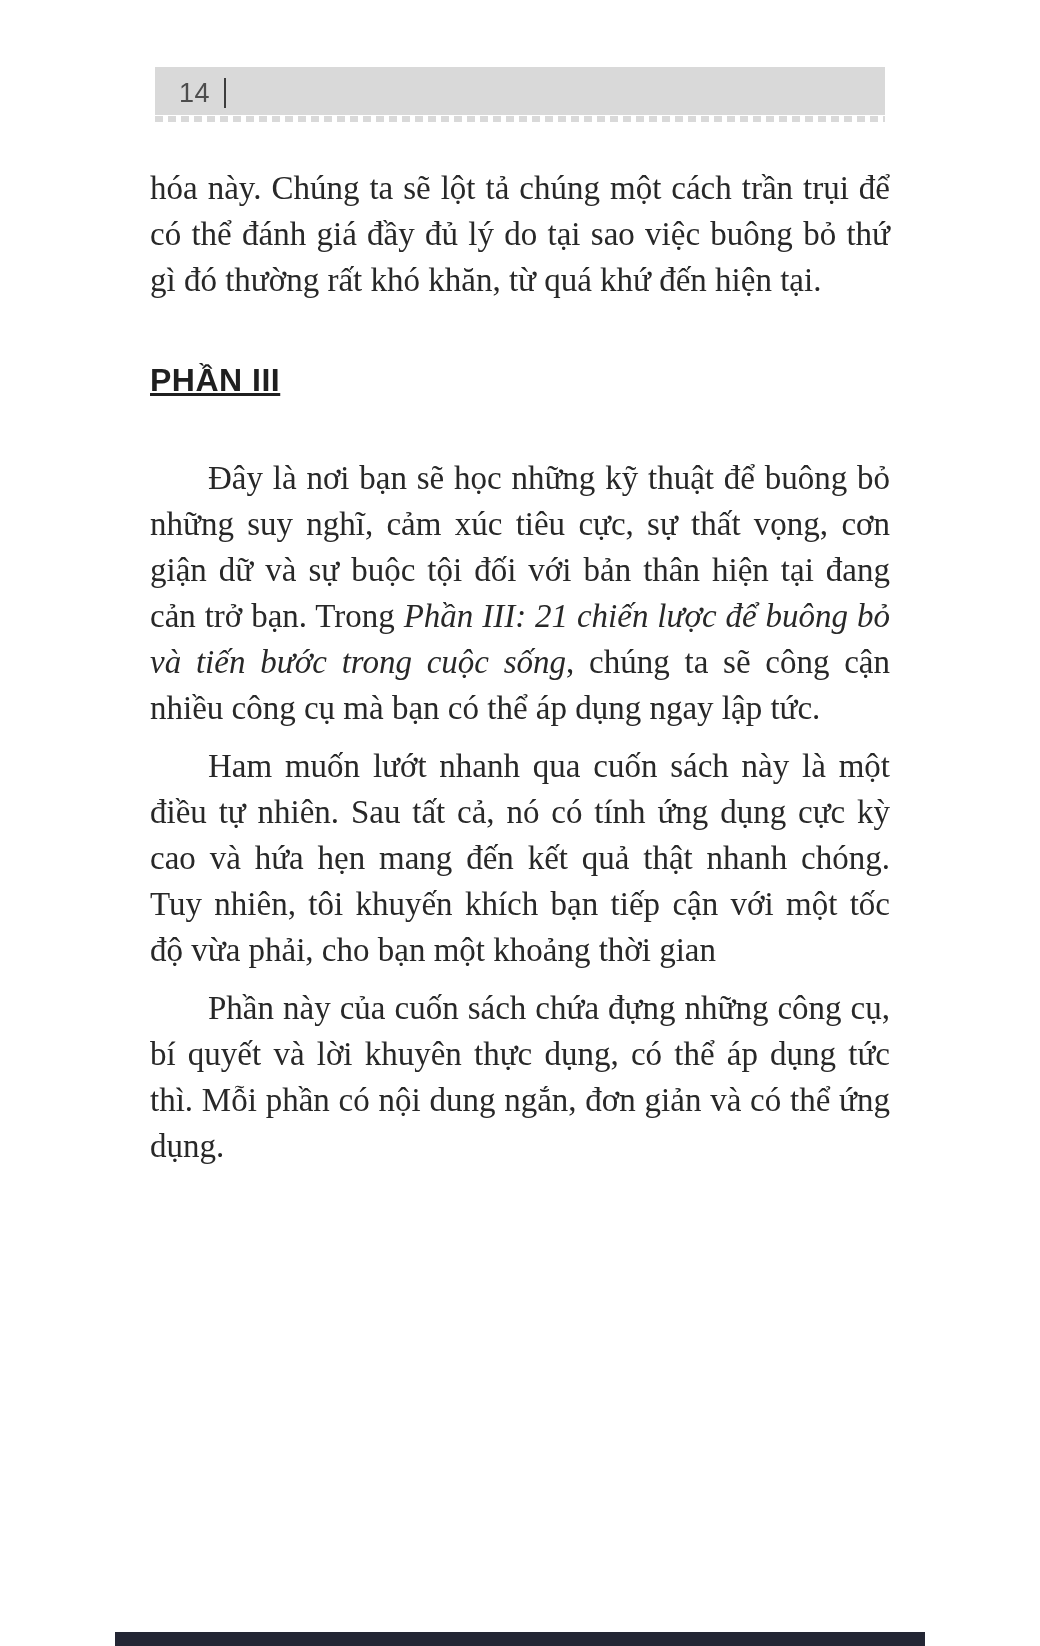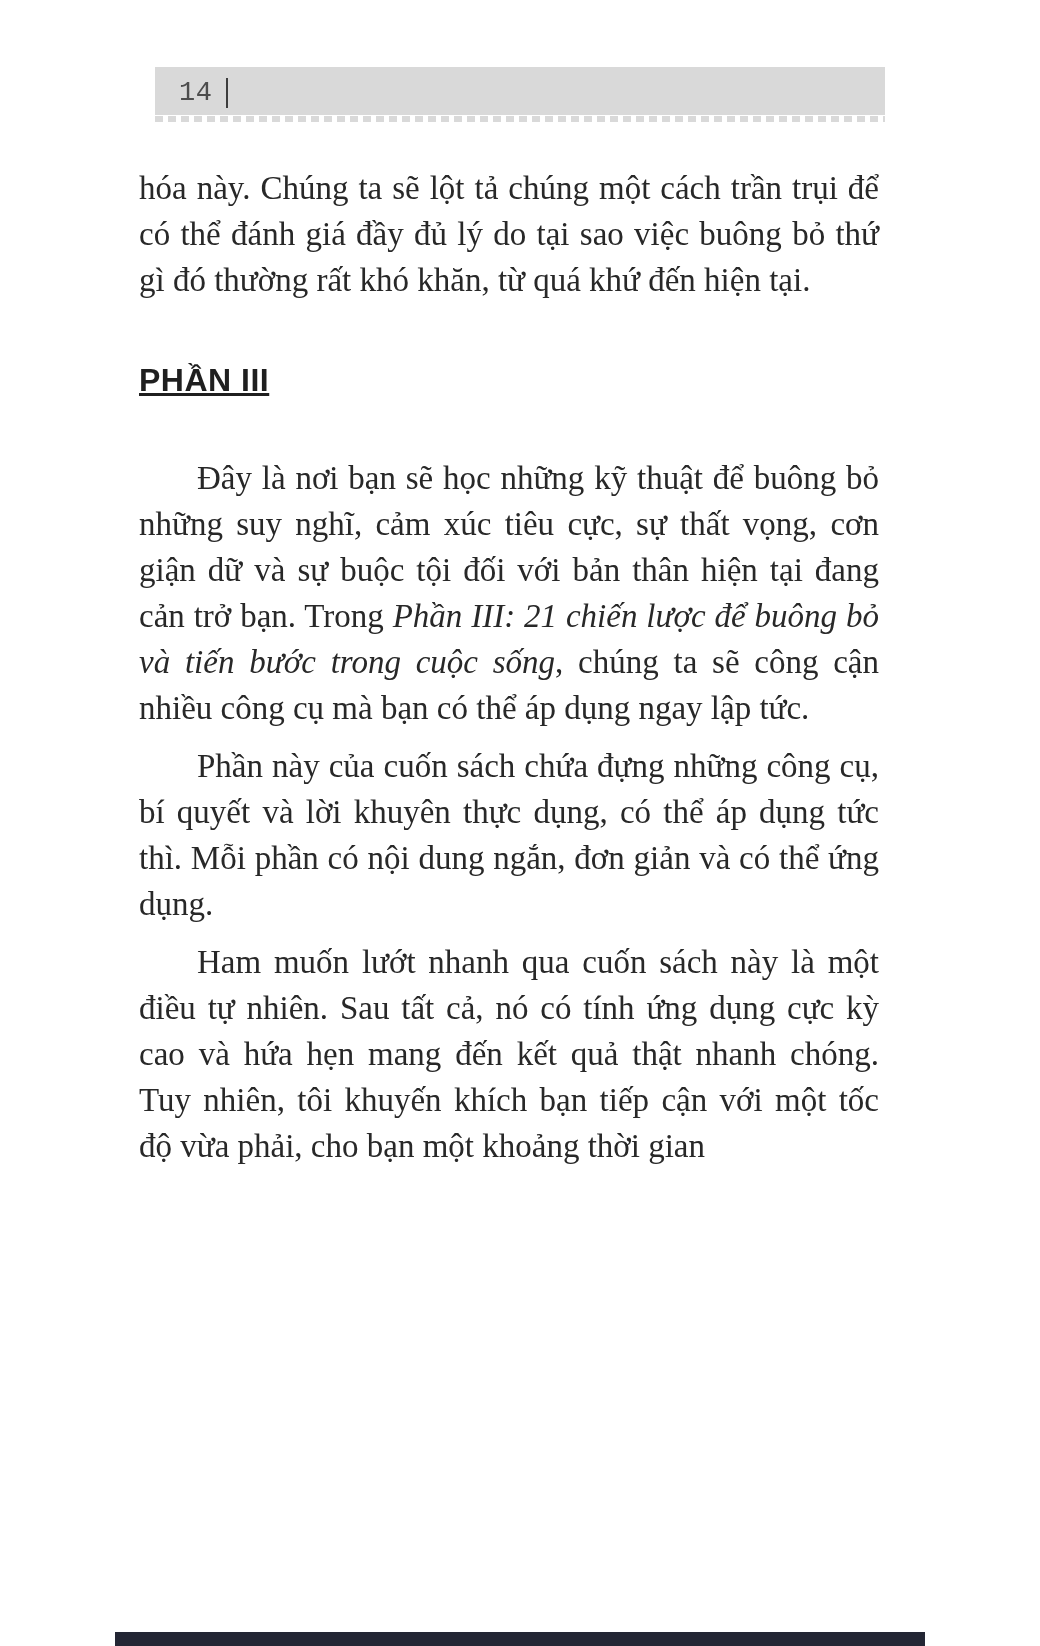--- a/index.html
+++ b/index.html
@@ -15,21 +15,21 @@
 
   
   .running-header {
     position: absolute;
     left: 155px; top: 67px;
     width: 730px; height: 48px;
     background: #d9d9d9;
     display: flex;
     align-items: center;
     padding: 4px 18px 0 24px;
-    font-family: Liberation Mono, monospace;
+    font-family: Liberation Sans, sans-serif;
   }
   .running-header::after {
     
     content: "";
     position: absolute;
     left: 0; right: 0; bottom: -7px;
     height: 6px;
     background: repeating-linear-gradient(
       to right,
       #d9d9d9 0px, #d9d9d9 8px,
@@ -53,21 +53,21 @@
     font-weight: bold;
     color: #666666;
     letter-spacing: 0.4px;
     padding-left: 10px;
     white-space: nowrap;
   }
 
   
   .content {
     position: absolute;
-    left: 139px; top: 121px;
+    left: 150px; top: 121px;
     width: 740px;
   }
   .content p {
     margin: 0 0 12px 0;
     font-size: 33px;
     line-height: 46px;
     color: #282828;
     text-align: justify;
     text-justify: inter-word;
   }
@@ -110,20 +110,20 @@
 
   <div class="content">
     <p>hóa này. Chúng ta sẽ lột tả chúng một cách trần trụi để có thể đánh giá đầy đủ lý do tại sao việc buông bỏ thứ gì đó thường rất khó khăn, từ quá khứ đến hiện tại.</p>
 
 
     <h2 class="section-heading">PHẦN III</h2>
     <div class="after-heading-gap"></div>
 
     <p class="indent"><span>Đây là nơi bạn sẽ học những kỹ thuật để buông bỏ những suy nghĩ, cảm xúc tiêu cực, sự thất vọng, cơn giận dữ và sự buộc tội đối với bản thân hiện tại đang cản trở bạn. Trong </span><em>Phần III: 21 chiến lược để buông bỏ và tiến bước trong cuộc sống</em><span>, chúng ta sẽ công cận nhiều công cụ mà bạn có thể áp dụng ngay lập tức.</span></p>
 
+    <p class="indent">Ham muốn lướt nhanh qua cuốn sách này là một điều tự nhiên. Sau tất cả, nó có tính ứng dụng cực kỳ cao và hứa hẹn mang đến kết quả thật nhanh chóng. Tuy nhiên, tôi khuyến khích bạn tiếp cận với một tốc độ vừa phải, cho bạn một khoảng thời gian</p>
+
     <p class="indent">Phần này của cuốn sách chứa đựng những công cụ, bí quyết và lời khuyên thực dụng, có thể áp dụng tức thì. Mỗi phần có nội dung ngắn, đơn giản và có thể ứng dụng.</p>
-
-    <p class="indent">Ham muốn lướt nhanh qua cuốn sách này là một điều tự nhiên. Sau tất cả, nó có tính ứng dụng cực kỳ cao và hứa hẹn mang đến kết quả thật nhanh chóng. Tuy nhiên, tôi khuyến khích bạn tiếp cận với một tốc độ vừa phải, cho bạn một khoảng thời gian</p>
   </div>
 
   <div class="bottom-bar"></div>
 
 </div>
 
 </body></html>

